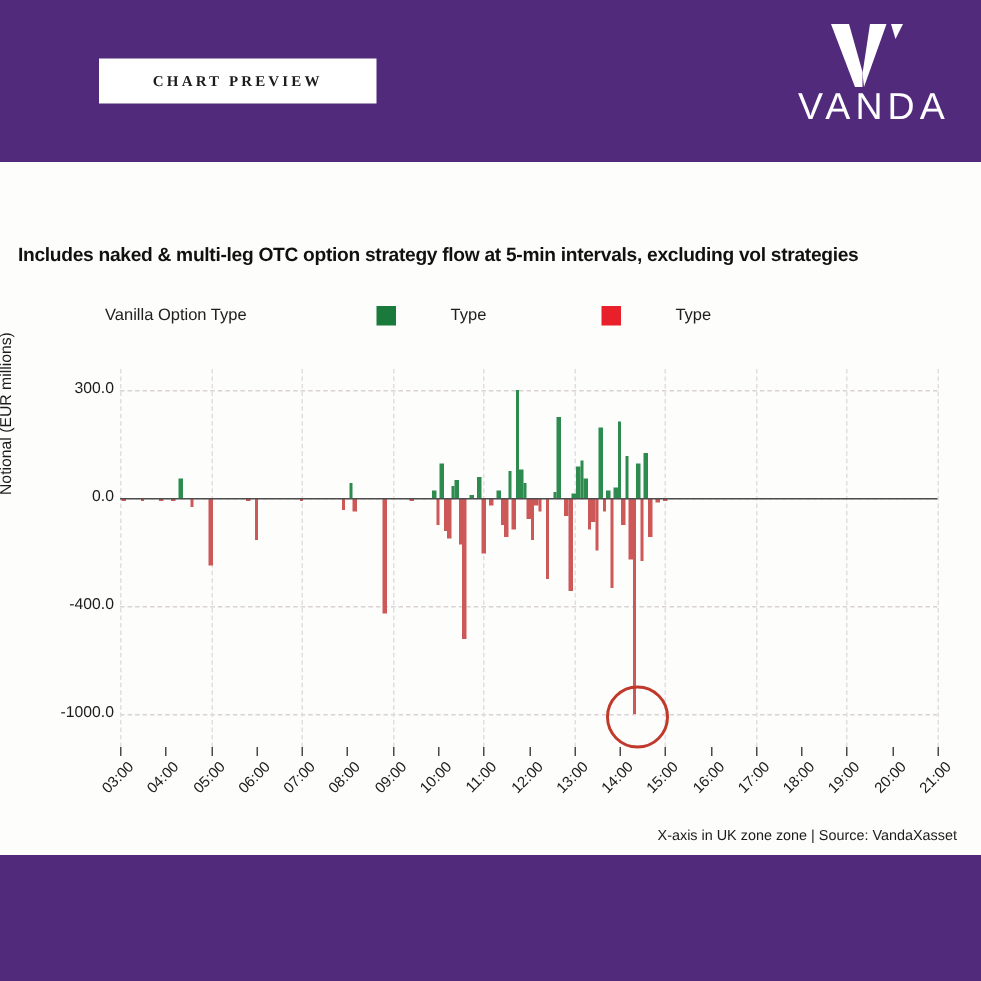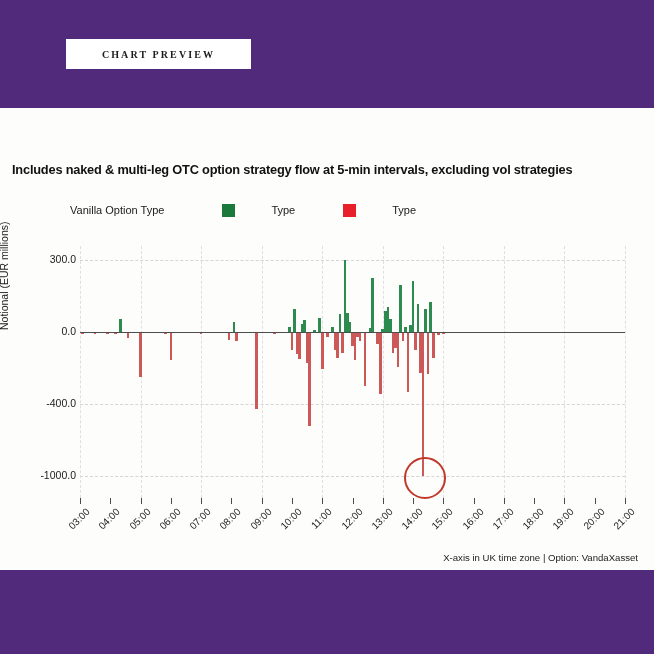--- a/index.html
+++ b/index.html
@@ -40,21 +40,21 @@
   #chart-title{
     position:absolute;left:12px;top:132px;width:630px;
     font-size:17.5px;font-weight:bold;color:#111111;letter-spacing:-0.1px;
   }
   #chart-subtitle{
     position:absolute;left:12px;top:162px;width:646px;
     font-size:12.8px;font-weight:bold;color:#111111;letter-spacing:-0.2px;
   }
 
   
-  #legend{position:absolute;left:70px;top:201px;height:18px;display:flex;align-items:center;}
+  #legend{position:absolute;left:70px;top:201px;height:18px;display:flex;align-items:center;gap:29px;}
   #legend .legend-title{font-size:11px;color:#202020;margin-right:58px;}
   #legend .legend-item{display:flex;align-items:center;margin-right:48px;}
   #legend .swatch{width:13px;height:13px;display:inline-block;}
   #legend .legend-label{font-size:11px;color:#202020;margin-left:36px;}
 
   
   #plot-area{position:absolute;left:80px;top:246px;width:545px;height:252px;}
   #plot-bg{position:absolute;inset:0;background:#fdfdfb;}
   .gridline-h{position:absolute;left:0;width:100%;height:0;
       border-top:1px dashed #d9d2d7;}
@@ -103,20 +103,28 @@
 <body>
 
 <div id="stage">
 
   <div class="banner" id="banner-top"></div>
 
   <div id="chart-preview-badge">
     <span class="lbl">CHART PREVIEW</span>
   </div>
 
+  <div id="vanda-logo">
+    <svg id="vanda-mark" viewBox="0 0 56 44">
+      <path d="M4 2 L16 2 L25 34 L25 44 L20 44 L4 2 Z" fill="#ffffff"></path>
+      <path d="M30 2 L41 2 L26 44 L25 35 Z" fill="#ffffff"></path>
+      <path d="M44 2 L52 2 L47 12 Z" fill="#ffffff"></path>
+    </svg>
+    <div id="vanda-word">VANDA</div>
+  </div>
 
   <div id="chart-subtitle">Includes naked &amp; multi-leg OTC option strategy flow at 5-min intervals, excluding vol strategies</div>
 
   <div id="legend">
     <span class="legend-title">Vanilla Option Type</span>
     <span class="legend-item">
       <span class="swatch" id="sw-calls" style="background: rgb(26, 122, 60);"></span>
       <span class="legend-label">Type</span>
     </span>
     <span class="legend-item">
@@ -263,16 +271,16 @@
       <div class="xtick-label" style="left: 293.056px; width: 44px;">14:00</div>
       <div class="xtick-label" style="left: 323.333px; width: 44px;">15:00</div>
       <div class="xtick-label" style="left: 353.611px; width: 44px;">16:00</div>
       <div class="xtick-label" style="left: 383.889px; width: 44px;">17:00</div>
       <div class="xtick-label" style="left: 414.167px; width: 44px;">18:00</div>
       <div class="xtick-label" style="left: 444.444px; width: 44px;">19:00</div>
       <div class="xtick-label" style="left: 474.722px; width: 44px;">20:00</div>
       <div class="xtick-label" style="left: 505px; width: 44px;">21:00</div>
     </div>
 
-  <div id="footnote">X-axis in UK time zone | Option: VandaXasset</div>
+  <div id="footnote">X-axis in UK zone zone | Source: VandaXasset</div>
 
   <div class="banner" id="banner-bottom"></div>
 </div>
 
 </body></html>

